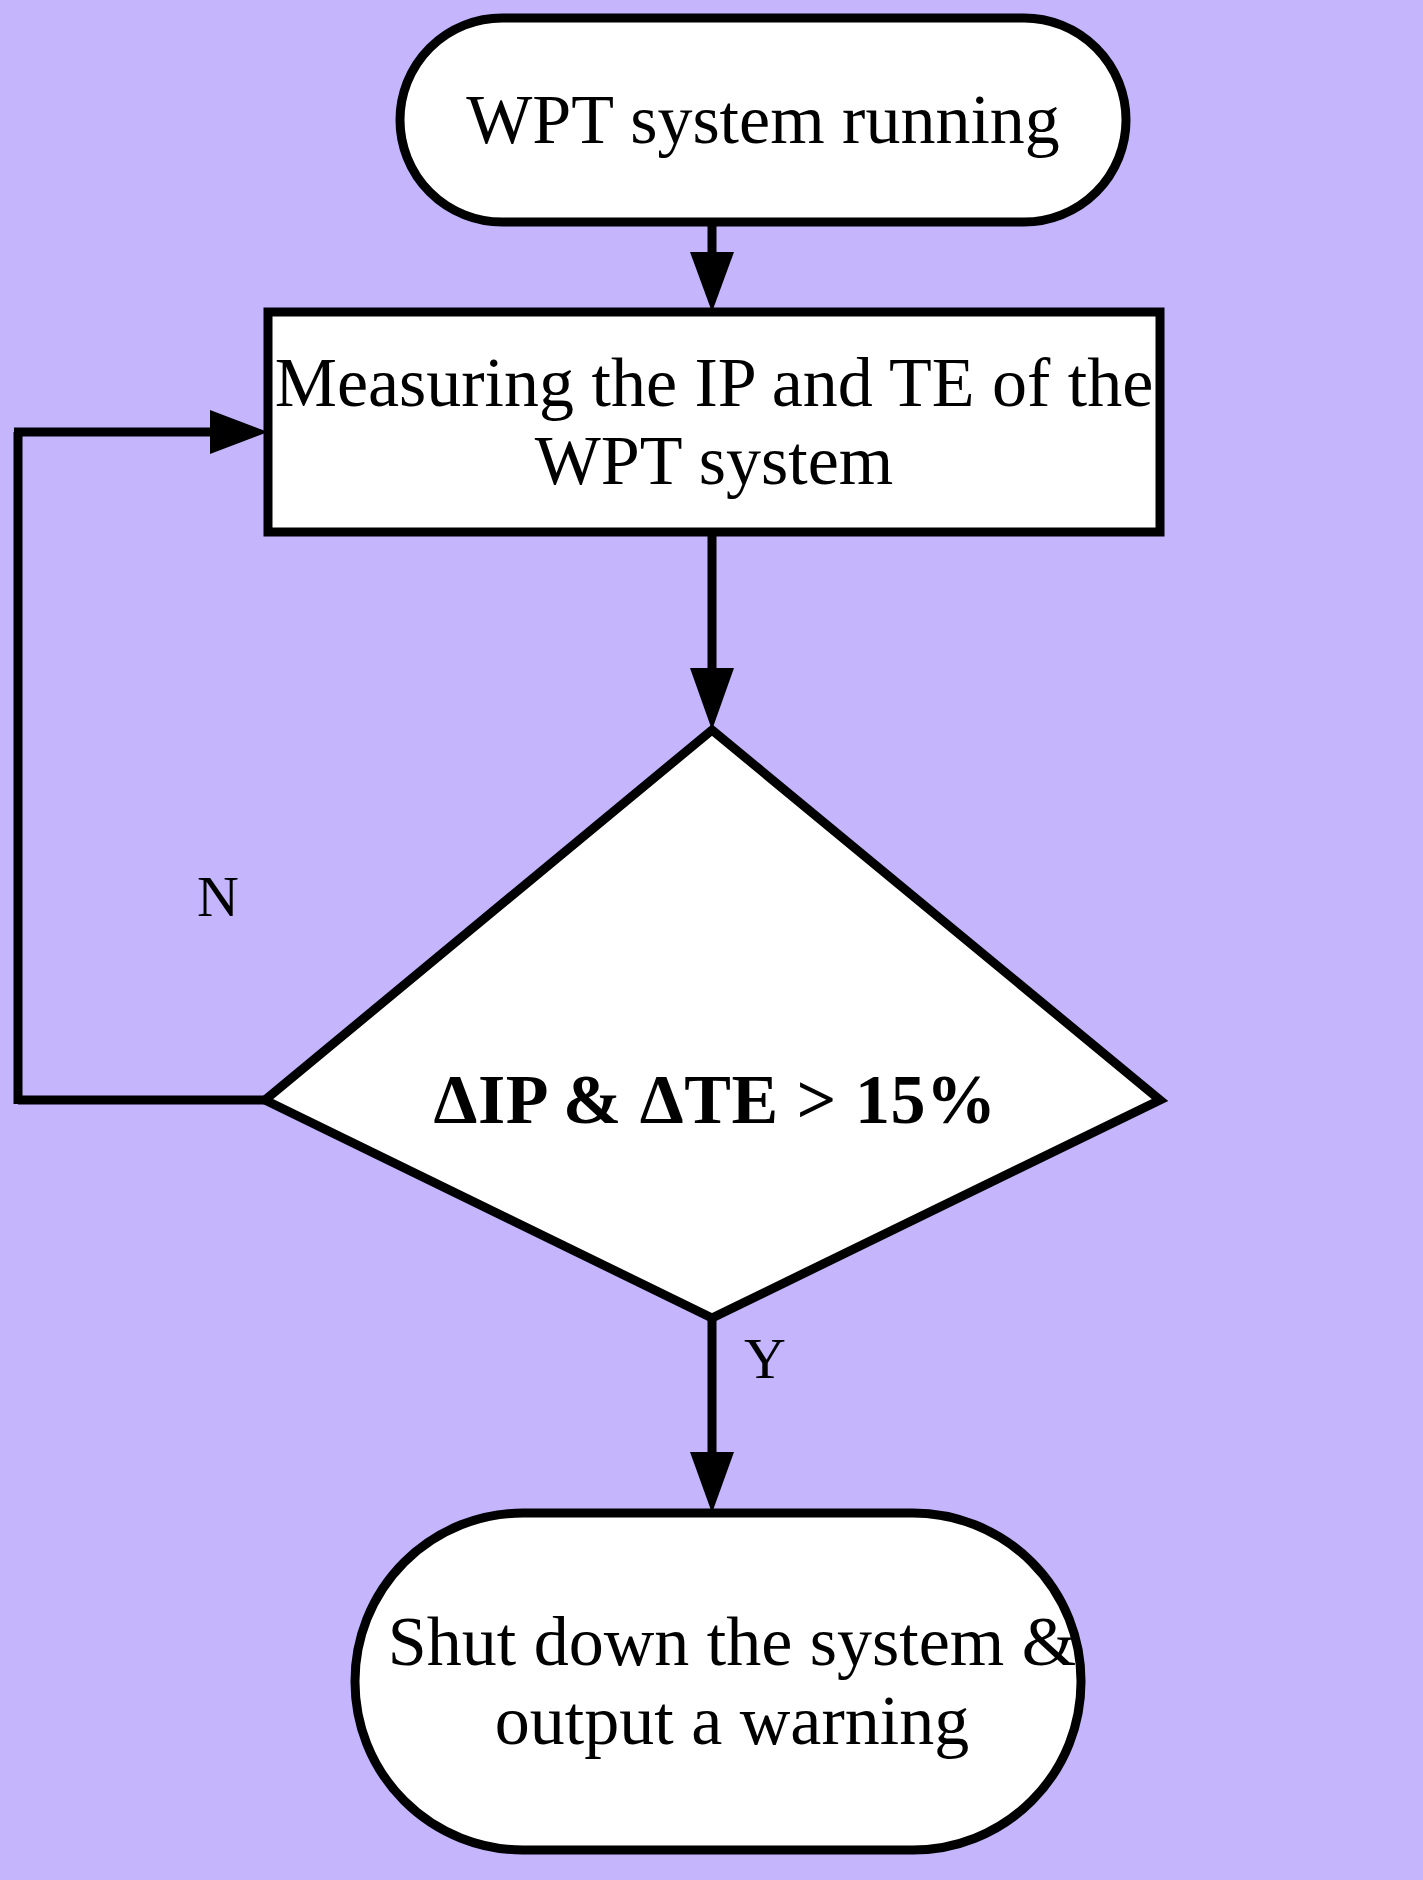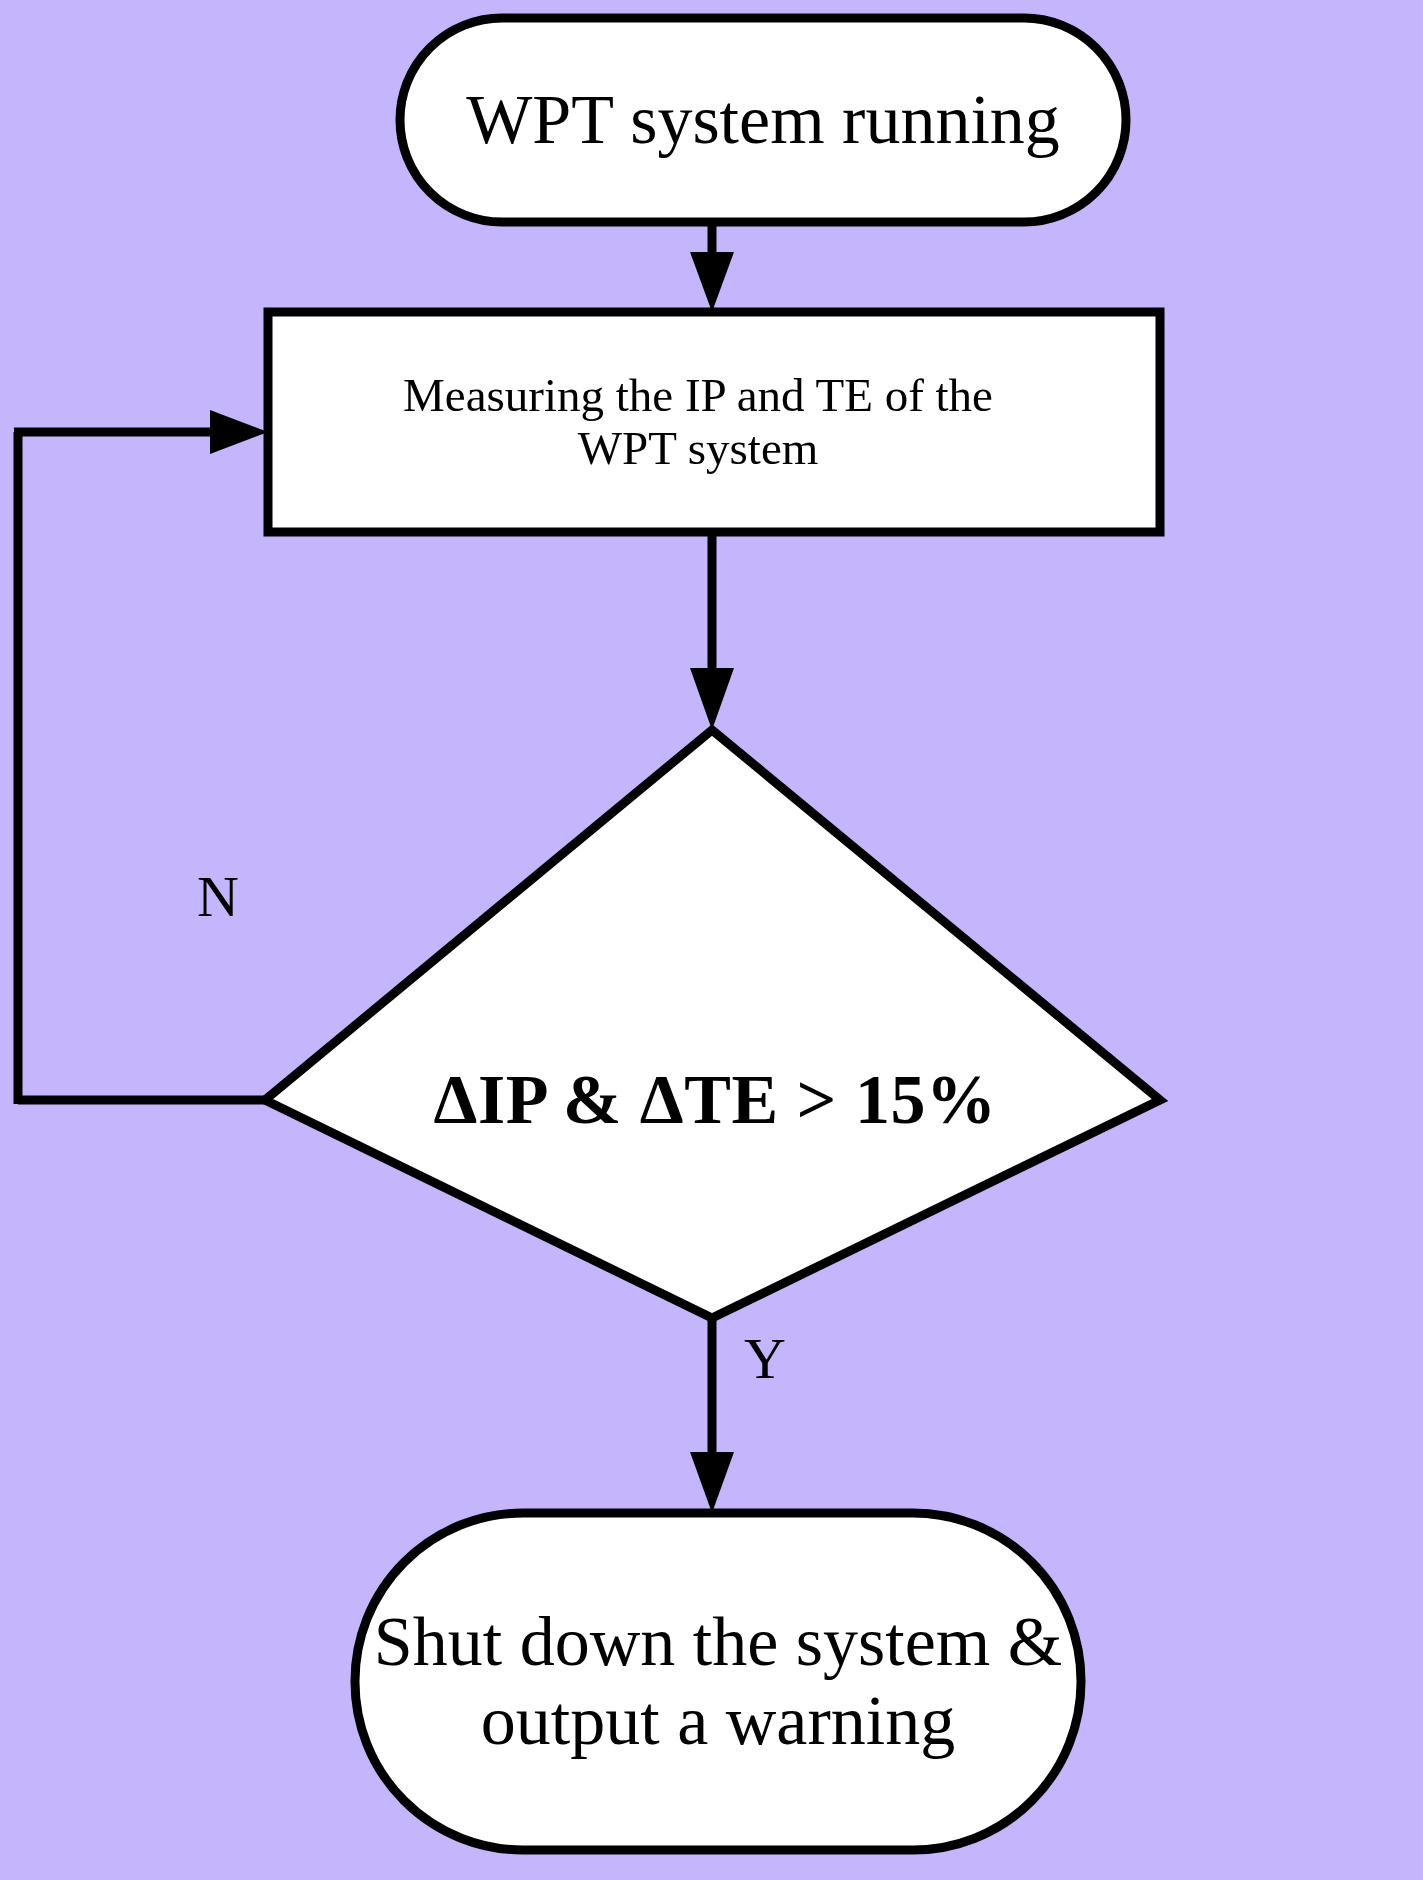--- a/index.html
+++ b/index.html
@@ -43,33 +43,33 @@
     font-size: 58px;
     line-height: 1;
     pointer-events: none;
   }
   #start-terminal-label {
     left: 400px; top: 18px;
     width: 726px; height: 204px;
     font-size: 70px;
   }
   #process-box-label {
-    left: 252px; top: 312px;
+    left: 268px; top: 312px;
     width: 892px; height: 220px;
-    font-size: 47px;
+    font-size: 70px;
   }
   #decision-diamond-label {
     left: 400px; top: 1055px;
     width: 630px; height: 90px;
     font-size: 70px;
     letter-spacing: 0.5px;
     font-weight: bold;
   }
   #end-terminal-label {
-    left: 355px; top: 1513px;
+    left: 369px; top: 1513px;
     width: 726px; height: 337px;
     font-size: 70px;
   }
   #label-no  { left: 197px; top: 868px; }
   #label-yes { left: 744px; top: 1330px; }
 </style>
 </head>
 <body>
 
 <div id="canvas">

